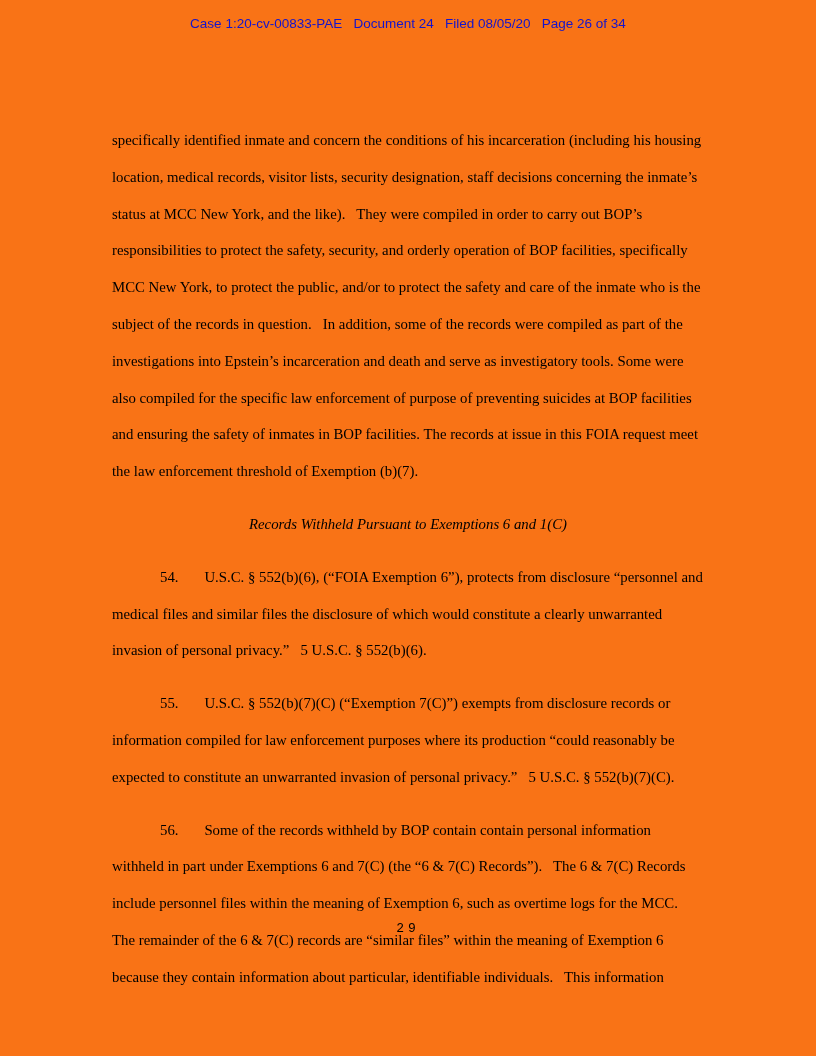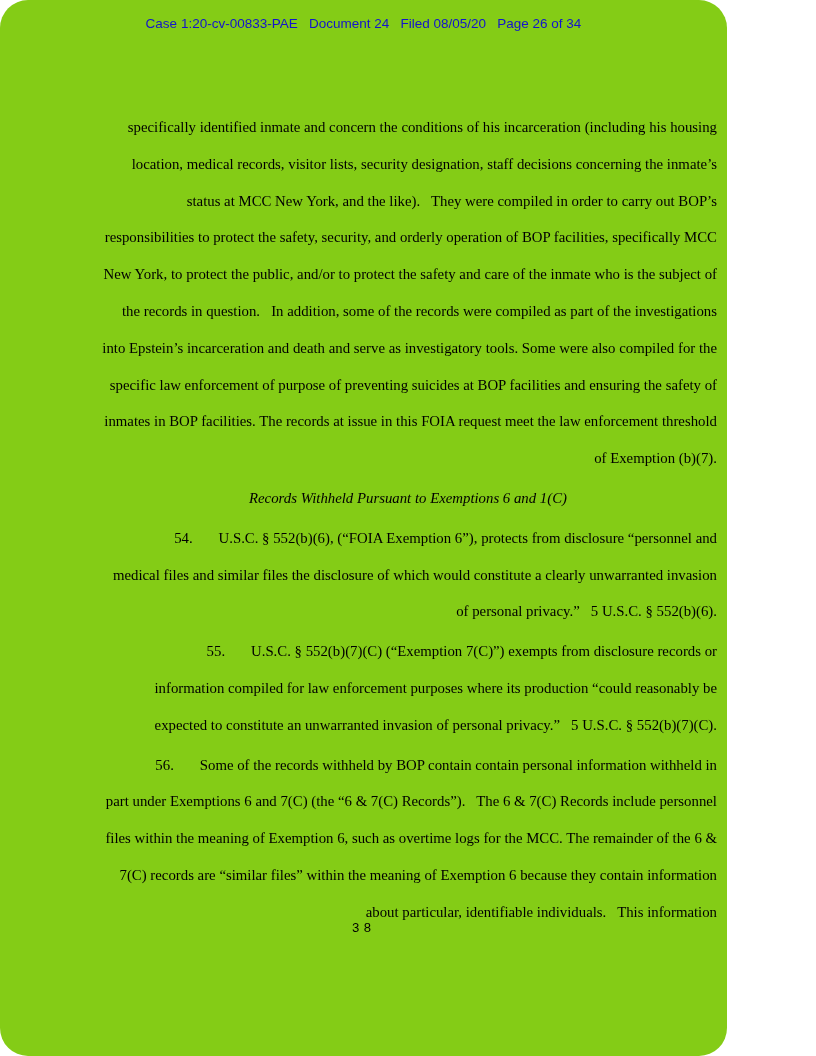--- a/index.html
+++ b/index.html
@@ -2,28 +2,27 @@
 <html style="--stamp-blue: #1414cd;"><head>
 <meta charset="utf-8">
 <style>
   html, body {
     margin: 0;
     padding: 0;
     background: #ffffff;
   }
   .page {
     position: relative;
-    width: 727px;
+    width: 816px;
     height: 1056px;
-    background: #84cc16;
+    background: #f97316;
     overflow: hidden;
     font-family: "Liberation Serif", serif;
     color: #000000;
     box-sizing: border-box;
-    border-radius: 28px;
   }
   .stamp {
     position: absolute;
     top: 16px;
     left: 0;
     width: 100%;
     text-align: center;
     font-family: "Liberation Sans", sans-serif;
     font-size: 13.5px;
     color: var(--stamp-blue, #1414cd);
@@ -31,23 +30,23 @@
   }
   .doc-body {
     position: absolute;
     top: 106px;
     left: 96px;
     width: 624px;
     font-size: 14.8px;
     line-height: 36.8px;
   }
   .para {
-    margin: 3px;
+    margin: 16px;
     white-space: pre-wrap;
-    text-align: right;
+    text-align: left;
   }
   .para.numbered {
     text-indent: 48px;
   }
   .section-heading {
     margin: 0;
     font-style: italic;
     text-align: center;
     white-space: pre-wrap;
   }
@@ -76,15 +75,15 @@
     <p class="section-heading">Records Withheld Pursuant to Exemptions 6 and 1(C)</p>
 
     <p class="para numbered">54.       U.S.C. § 552(b)(6), (“FOIA Exemption 6”), protects from disclosure “personnel and medical files and similar files the disclosure of which would constitute a clearly unwarranted invasion of personal privacy.”   5 U.S.C. § 552(b)(6).</p>
 
     <p class="para numbered">55.       U.S.C. § 552(b)(7)(C) (“Exemption 7(C)”) exempts from disclosure records or information compiled for law enforcement purposes where its production “could reasonably be expected to constitute an unwarranted invasion of personal privacy.”   5 U.S.C. § 552(b)(7)(C).</p>
 
     <p class="para numbered">56.       Some of the records withheld by BOP contain contain personal information withheld in part under Exemptions 6 and 7(C) (the “6 &amp; 7(C) Records”).   The 6 &amp; 7(C) Records include personnel files within the meaning of Exemption 6, such as overtime logs for the MCC. The remainder of the 6 &amp; 7(C) records are “similar files” within the meaning of Exemption 6 because they contain information about particular, identifiable individuals.   This information</p>
 
   </div>
 
-  <div class="page-number">38</div>
+  <div class="page-number">29</div>
 
 </div>
 
 </body></html>

